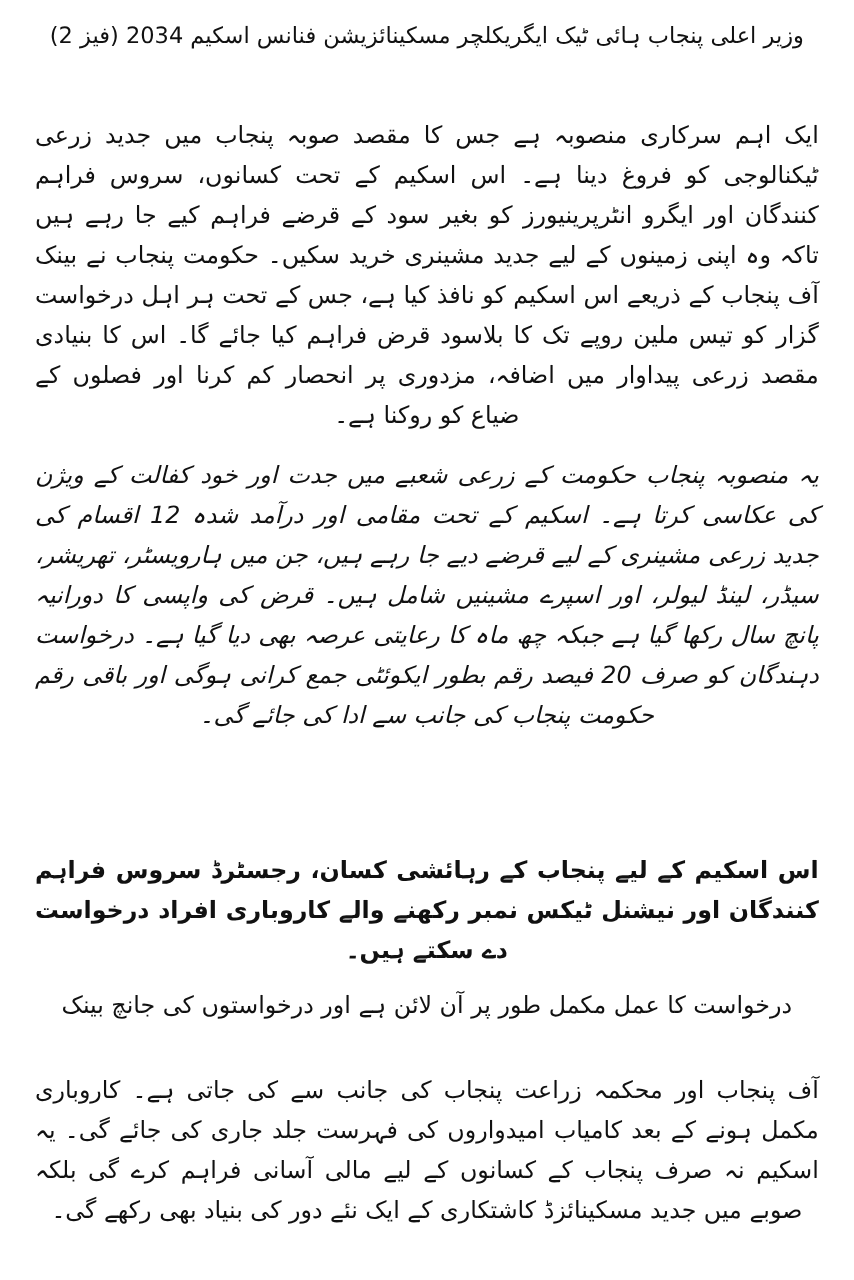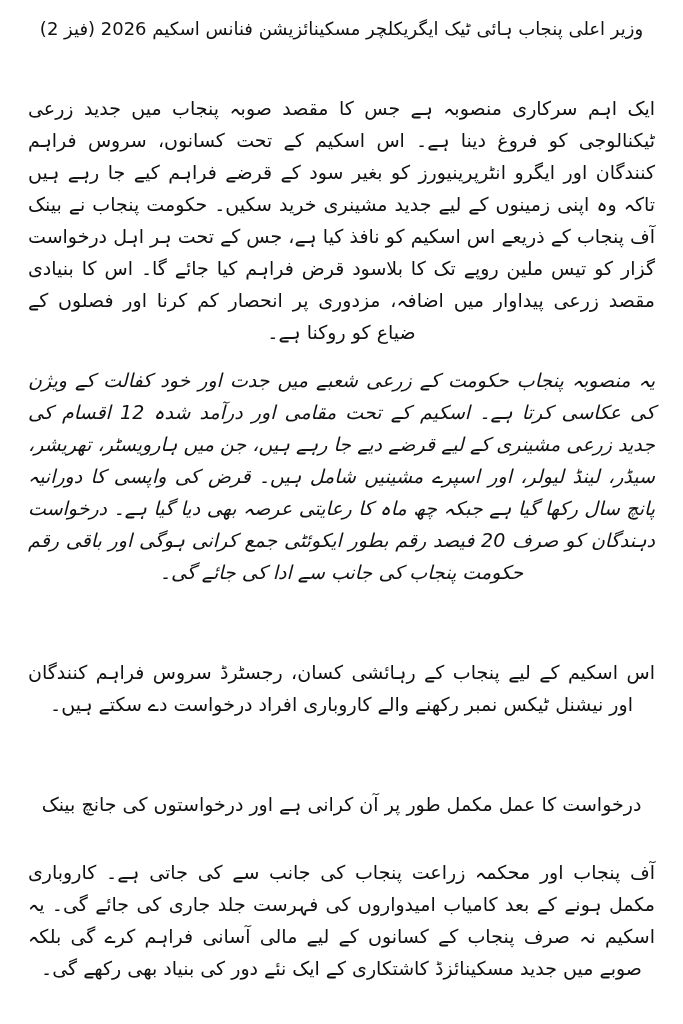--- a/index.html
+++ b/index.html
@@ -42,28 +42,28 @@
       line-height: 32px;
       text-align: center;
       text-align-last: center;
     }
     .para.justify {
       text-align: justify;
       text-align-last: center;
     }
     #p1 { top: 92px; }
     #p2 { top: 364px; font-style: italic; }
-    #p3 { top: 656px; }
+    #p3 { top: 680px; font-weight: bold; }
     #p4 { top: 788px; }
     #p5 { top: 856px; }
   </style>
 </head>
 <body>
 
 <div class="page">
-  <h1 class="title">وزیر اعلی پنجاب ہائی ٹیک ایگریکلچر مسکینائزیشن فنانس اسکیم 2026 (فیز 2)</h1>
+  <h1 class="title">وزیر اعلی پنجاب ہائی ٹیک ایگریکلچر مسکینائزیشن فنانس اسکیم 2034 (فیز 2)</h1>
 
   <p id="p1" class="para justify">ایک اہم سرکاری منصوبہ ہے جس کا مقصد صوبہ پنجاب میں جدید زرعی ٹیکنالوجی کو فروغ دینا ہے۔ اس اسکیم کے تحت کسانوں، سروس فراہم کنندگان اور ایگرو انٹرپرینیورز کو بغیر سود کے قرضے فراہم کیے جا رہے ہیں تاکہ وہ اپنی زمینوں کے لیے جدید مشینری خرید سکیں۔ حکومت پنجاب نے بینک آف پنجاب کے ذریعے اس اسکیم کو نافذ کیا ہے، جس کے تحت ہر اہل درخواست گزار کو تیس ملین روپے تک کا بلاسود قرض فراہم کیا جائے گا۔ اس کا بنیادی مقصد زرعی پیداوار میں اضافہ، مزدوری پر انحصار کم کرنا اور فصلوں کے ضیاع کو روکنا ہے۔</p>
   <p id="p2" class="para justify">یہ منصوبہ پنجاب حکومت کے زرعی شعبے میں جدت اور خود کفالت کے ویژن کی عکاسی کرتا ہے۔ اسکیم کے تحت مقامی اور درآمد شدہ 12 اقسام کی جدید زرعی مشینری کے لیے قرضے دیے جا رہے ہیں، جن میں ہارویسٹر، تھریشر، سیڈر، لینڈ لیولر، اور اسپرے مشینیں شامل ہیں۔ قرض کی واپسی کا دورانیہ پانچ سال رکھا گیا ہے جبکہ چھ ماہ کا رعایتی عرصہ بھی دیا گیا ہے۔ درخواست دہندگان کو صرف 20 فیصد رقم بطور ایکوئٹی جمع کرانی ہوگی اور باقی رقم حکومت پنجاب کی جانب سے ادا کی جائے گی۔</p>
   <p id="p3" class="para justify">اس اسکیم کے لیے پنجاب کے رہائشی کسان، رجسٹرڈ سروس فراہم کنندگان اور نیشنل ٹیکس نمبر رکھنے والے کاروباری افراد درخواست دے سکتے ہیں۔</p>
-  <p id="p4" class="para">درخواست کا عمل مکمل طور پر آن کرانی ہے اور درخواستوں کی جانچ بینک</p>
+  <p id="p4" class="para">درخواست کا عمل مکمل طور پر آن لائن ہے اور درخواستوں کی جانچ بینک</p>
   <p id="p5" class="para justify">آف پنجاب اور محکمہ زراعت پنجاب کی جانب سے کی جاتی ہے۔ کاروباری مکمل ہونے کے بعد کامیاب امیدواروں کی فہرست جلد جاری کی جائے گی۔ یہ اسکیم نہ صرف پنجاب کے کسانوں کے لیے مالی آسانی فراہم کرے گی بلکہ صوبے میں جدید مسکینائزڈ کاشتکاری کے ایک نئے دور کی بنیاد بھی رکھے گی۔</p>
 </div>
 
 </body></html>

